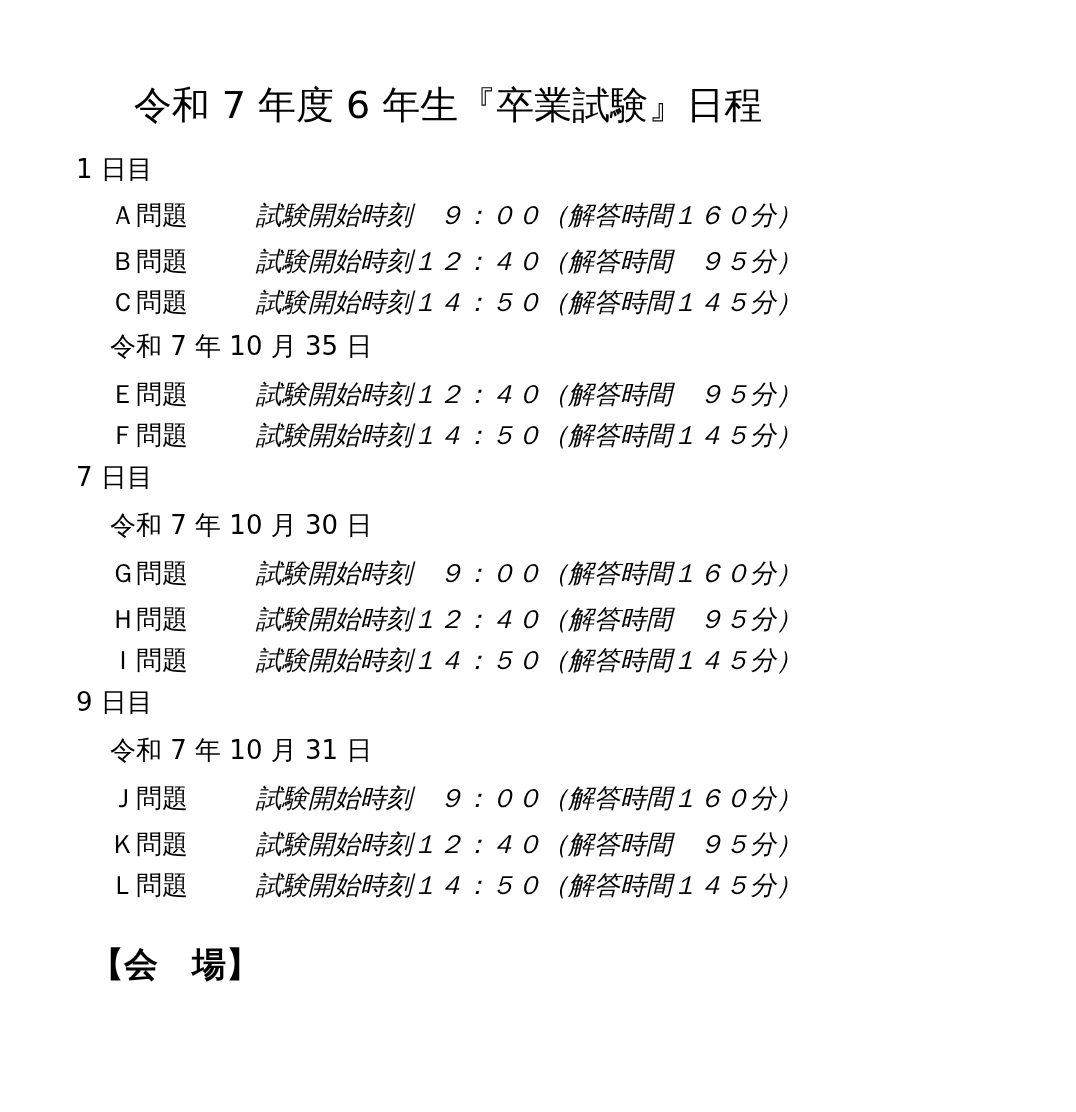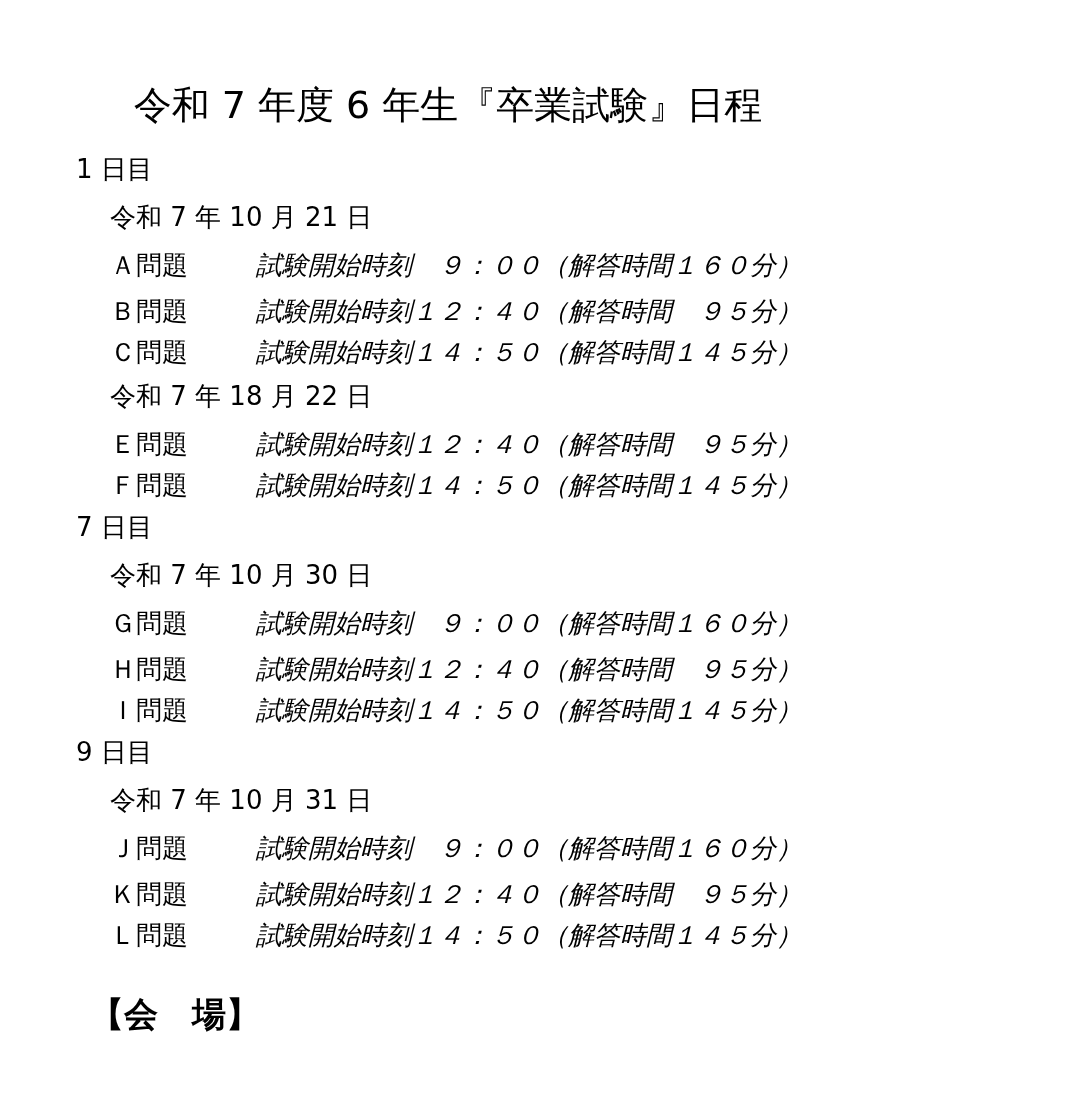--- a/index.html
+++ b/index.html
@@ -42,28 +42,27 @@
 <body>
 
 <main class="page">
 
   <h1 class="title">令和 7 年度 6 年生『卒業試験』日程</h1>
 
   <section class="schedule">
 
     <div class="day-block">
       <div class="line l-day">1 日目</div>
-      <div class="line l-date">令和 7 年 10 月 21 日</div>
       <div class="line l-exam"><span>Ａ問題</span><span class="exam-detail">試験開始時刻　９：００（解答時間１６０分）</span></div>
       <div class="line l-exam"><span>Ｂ問題</span><span class="exam-detail">試験開始時刻１２：４０（解答時間　９５分）</span></div>
       <div class="line l-exam l-exam-last"><span>Ｃ問題</span><span class="exam-detail">試験開始時刻１４：５０（解答時間１４５分）</span></div>
     </div>
 
     <div class="day-block">
-      <div class="line l-date">令和 7 年 18 月 22 日</div>
+      <div class="line l-date">令和 7 年 10 月 35 日</div>
       <div class="line l-exam"><span>Ｅ問題</span><span class="exam-detail">試験開始時刻１２：４０（解答時間　９５分）</span></div>
       <div class="line l-exam l-exam-last"><span>Ｆ問題</span><span class="exam-detail">試験開始時刻１４：５０（解答時間１４５分）</span></div>
     </div>
 
     <div class="day-block">
       <div class="line l-day">7 日目</div>
       <div class="line l-date">令和 7 年 10 月 30 日</div>
       <div class="line l-exam"><span>Ｇ問題</span><span class="exam-detail">試験開始時刻　９：００（解答時間１６０分）</span></div>
       <div class="line l-exam"><span>Ｈ問題</span><span class="exam-detail">試験開始時刻１２：４０（解答時間　９５分）</span></div>
       <div class="line l-exam l-exam-last"><span>Ｉ問題</span><span class="exam-detail">試験開始時刻１４：５０（解答時間１４５分）</span></div>

